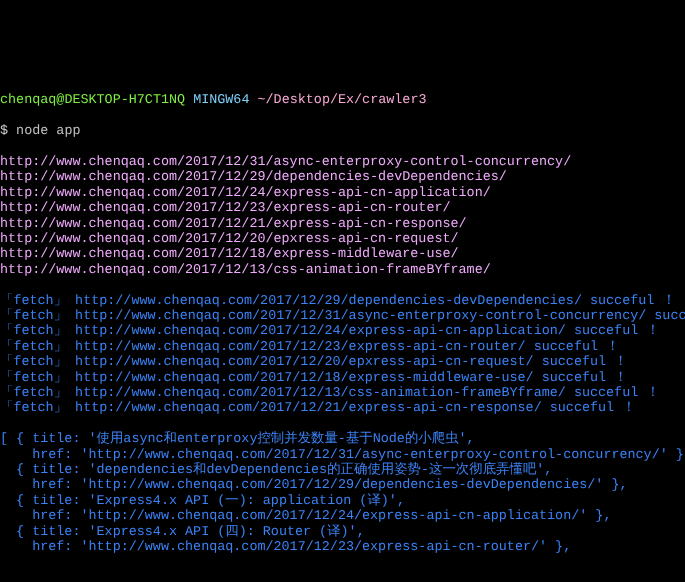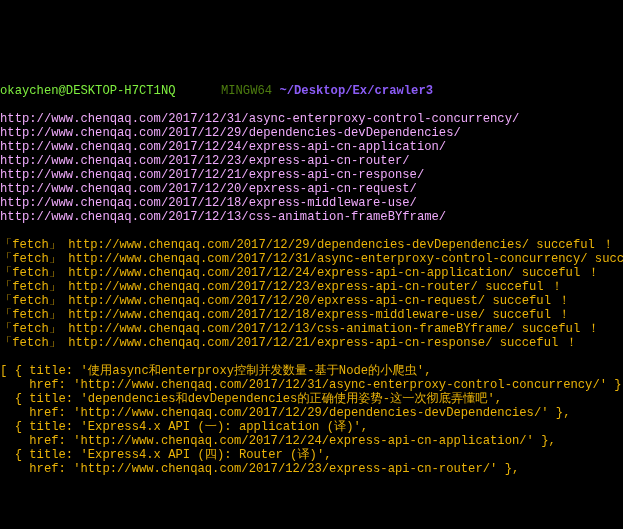--- a/index.html
+++ b/index.html
@@ -10,34 +10,35 @@
     background: #000;
     overflow: hidden;
     font-family: Consolas, "Courier New", monospace;
     font-size: 12.2px;
     line-height: 14px;
     white-space: pre;
   }
   .term { position: relative; width: 623px; height: 529px; }
   .line { display: block; }
   .green { color: #7fef3f; }
-  .magenta { color: #4d7c0f; margin-left: 38px; }
-  .yellow { color: #8b5cf6; font-weight: bold; }
+  .magenta { color: #7dd3fc; }
+  .yellow { color: #f9a8d4; }
   .white { color: #d0d0d0; }
-  .cyan { color: #eab308; }
+  .cyan { color: #3b82f6; }
   .blue { color: #f0abfc; }
   .offwhite { color: #c0c0c0; }
 </style>
 </head>
 <body>
 
 
 
 <div class="term">
-<span class="line"><span class="green">okaychen</span><span class="green">@</span><span class="green">DESKTOP-H7CT1NQ</span><span class="offwhite"> </span><span class="magenta">MINGW64</span><span class="offwhite"> </span><span class="yellow">~/Desktop/Ex/crawler3</span></span>
+<span class="line"><span class="green">chenqaq</span><span class="green">@</span><span class="green">DESKTOP-H7CT1NQ</span><span class="offwhite"> </span><span class="magenta">MINGW64</span><span class="offwhite"> </span><span class="yellow">~/Desktop/Ex/crawler3</span></span>
+<span class="line"><span class="white">$</span><span class="offwhite"> </span><span class="offwhite">node app</span></span>
 <div id="url-lines"><span class="line blue">http://www.chenqaq.com/2017/12/31/async-enterproxy-control-concurrency/</span><span class="line blue">http://www.chenqaq.com/2017/12/29/dependencies-devDependencies/</span><span class="line blue">http://www.chenqaq.com/2017/12/24/express-api-cn-application/</span><span class="line blue">http://www.chenqaq.com/2017/12/23/express-api-cn-router/</span><span class="line blue">http://www.chenqaq.com/2017/12/21/express-api-cn-response/</span><span class="line blue">http://www.chenqaq.com/2017/12/20/epxress-api-cn-request/</span><span class="line blue">http://www.chenqaq.com/2017/12/18/express-middleware-use/</span><span class="line blue">http://www.chenqaq.com/2017/12/13/css-animation-frameBYframe/</span></div>
 <div id="fetch-lines"><span class="line cyan">「fetch」 http://www.chenqaq.com/2017/12/29/dependencies-devDependencies/ succeful ！</span><span class="line cyan">「fetch」 http://www.chenqaq.com/2017/12/31/async-enterproxy-control-concurrency/ succeful ！</span><span class="line cyan">「fetch」 http://www.chenqaq.com/2017/12/24/express-api-cn-application/ succeful ！</span><span class="line cyan">「fetch」 http://www.chenqaq.com/2017/12/23/express-api-cn-router/ succeful ！</span><span class="line cyan">「fetch」 http://www.chenqaq.com/2017/12/20/epxress-api-cn-request/ succeful ！</span><span class="line cyan">「fetch」 http://www.chenqaq.com/2017/12/18/express-middleware-use/ succeful ！</span><span class="line cyan">「fetch」 http://www.chenqaq.com/2017/12/13/css-animation-frameBYframe/ succeful ！</span><span class="line cyan">「fetch」 http://www.chenqaq.com/2017/12/21/express-api-cn-response/ succeful ！</span></div>
 <div id="result-lines"><span class="line cyan">[ { title: '使用async和enterproxy控制并发数量-基于Node的小爬虫',</span><span class="line cyan">    href: 'http://www.chenqaq.com/2017/12/31/async-enterproxy-control-concurrency/' },</span><span class="line cyan">  { title: 'dependencies和devDependencies的正确使用姿势-这一次彻底弄懂吧',</span><span class="line cyan">    href: 'http://www.chenqaq.com/2017/12/29/dependencies-devDependencies/' },</span><span class="line cyan">  { title: 'Express4.x API (一): application (译)',</span><span class="line cyan">    href: 'http://www.chenqaq.com/2017/12/24/express-api-cn-application/' },</span><span class="line cyan">  { title: 'Express4.x API (四): Router (译)',</span><span class="line cyan">    href: 'http://www.chenqaq.com/2017/12/23/express-api-cn-router/' },</span></div>
 
 
 </div>
 
 
 
 

